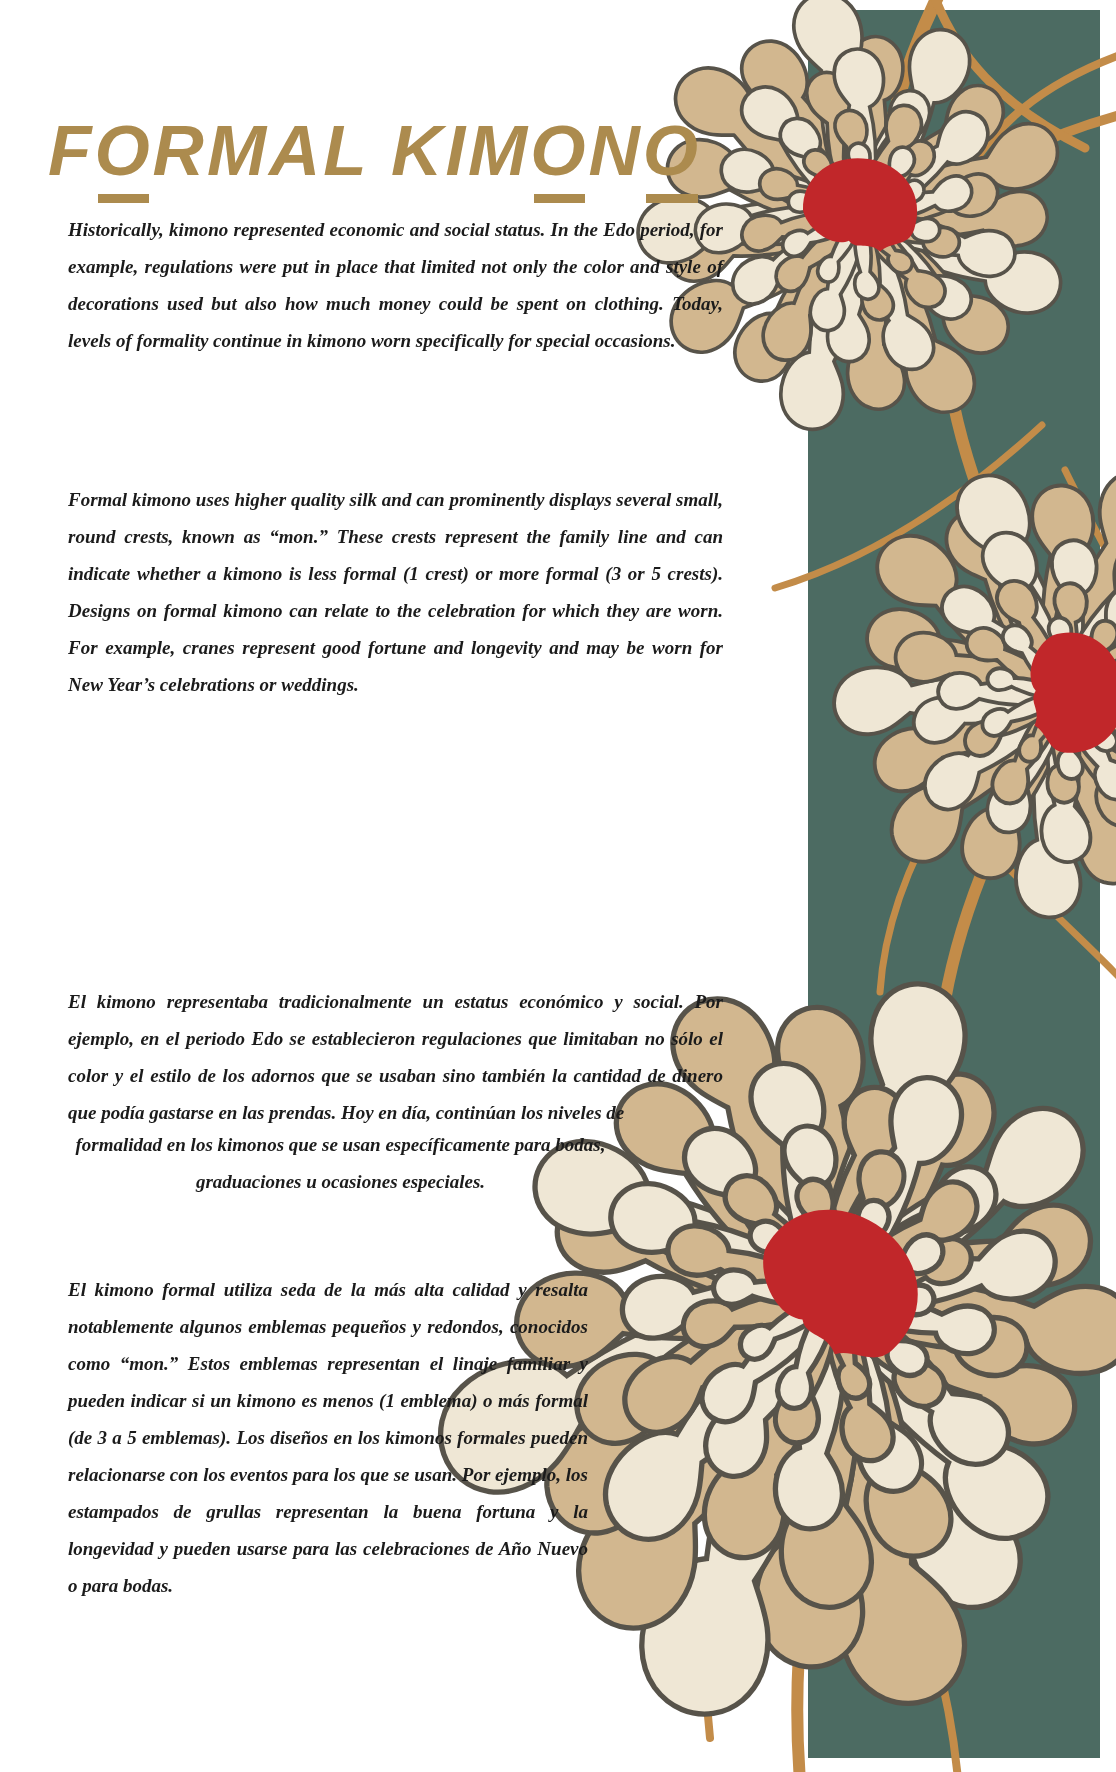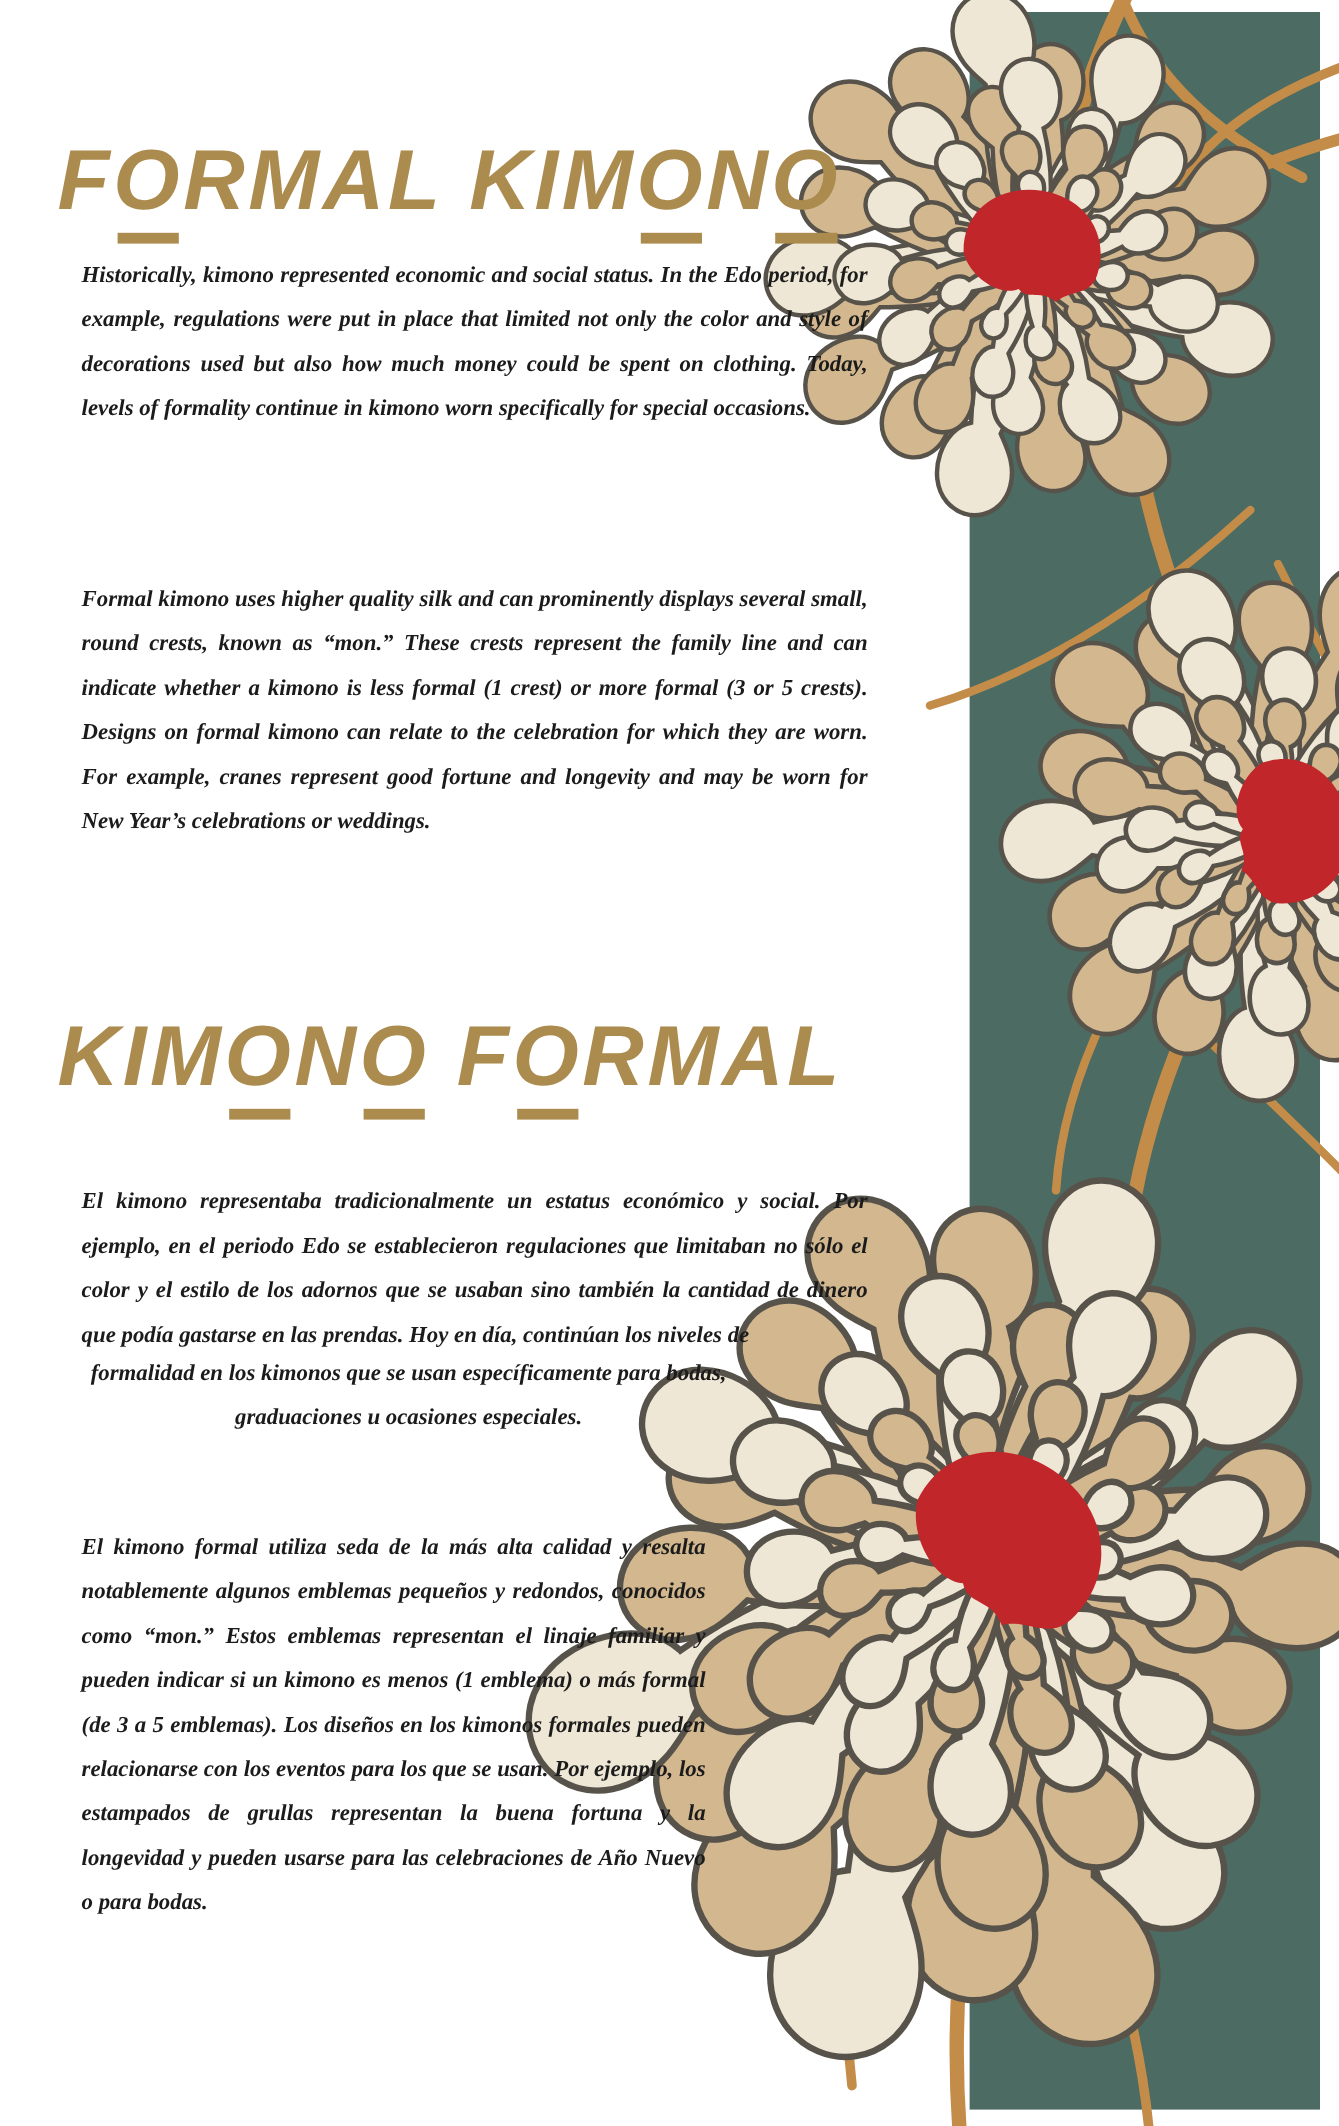--- a/index.html
+++ b/index.html
@@ -246,20 +246,19 @@
   </svg>
 
 <div class="text-layer">
 
   <h1 id="title-en" class="deco-title">F<span class="ou">O</span>RMAL KIM<span class="ou">O</span>N<span class="ou">O</span></h1>
 
   <p id="en-p1" class="body-par w-full">Historically, kimono represented economic and social status. In the Edo period, for example, regulations were put in place that limited not only the color and style of decorations used but also how much money could be spent on clothing. Today, levels of formality continue in kimono worn specifically for special occasions.</p>
 
   <p id="en-p2" class="body-par w-full">Formal kimono uses higher quality silk and can prominently displays several small, round crests, known as “mon.” These crests represent the family line and can indicate whether a kimono is less formal (1 crest) or more formal (3 or 5 crests).  Designs on formal kimono can relate to the celebration for which they are worn.  For example, cranes represent good fortune and longevity and may be worn for New Year’s celebrations or weddings.</p>
 
-  <h1 id="title-es" class="deco-title">KIM<span class="ou">O</span>N<span class="ou">O</span> F<span class="ou">O</span>RMAL</h1>
 
   <p id="es-p1a" class="body-par w-full">El kimono representaba tradicionalmente un estatus económico y social. Por ejemplo, en el periodo Edo se establecieron regulaciones que limitaban no sólo el color y el estilo de los adornos que se usaban sino también la cantidad de dinero que podía gastarse en las prendas. Hoy en día, continúan los niveles de</p>
 
   <p id="es-p1b" class="body-par w-tail">formalidad en los kimonos que se usan específicamente para bodas, graduaciones u ocasiones especiales.</p>
 
   <p id="es-p2" class="body-par w-narrow">El kimono formal utiliza seda de la más alta calidad y resalta notablemente algunos emblemas pequeños y redondos, conocidos como “mon.” Estos emblemas representan el linaje familiar y pueden indicar si un kimono es menos (1 emblema) o más formal (de 3 a 5 emblemas). Los diseños en los kimonos formales pueden relacionarse con los eventos para los que se usan. Por ejemplo, los estampados de grullas representan la buena fortuna y la longevidad y pueden usarse para las celebraciones de Año Nuevo o para bodas.</p>
 </div>
 
 </body></html>

